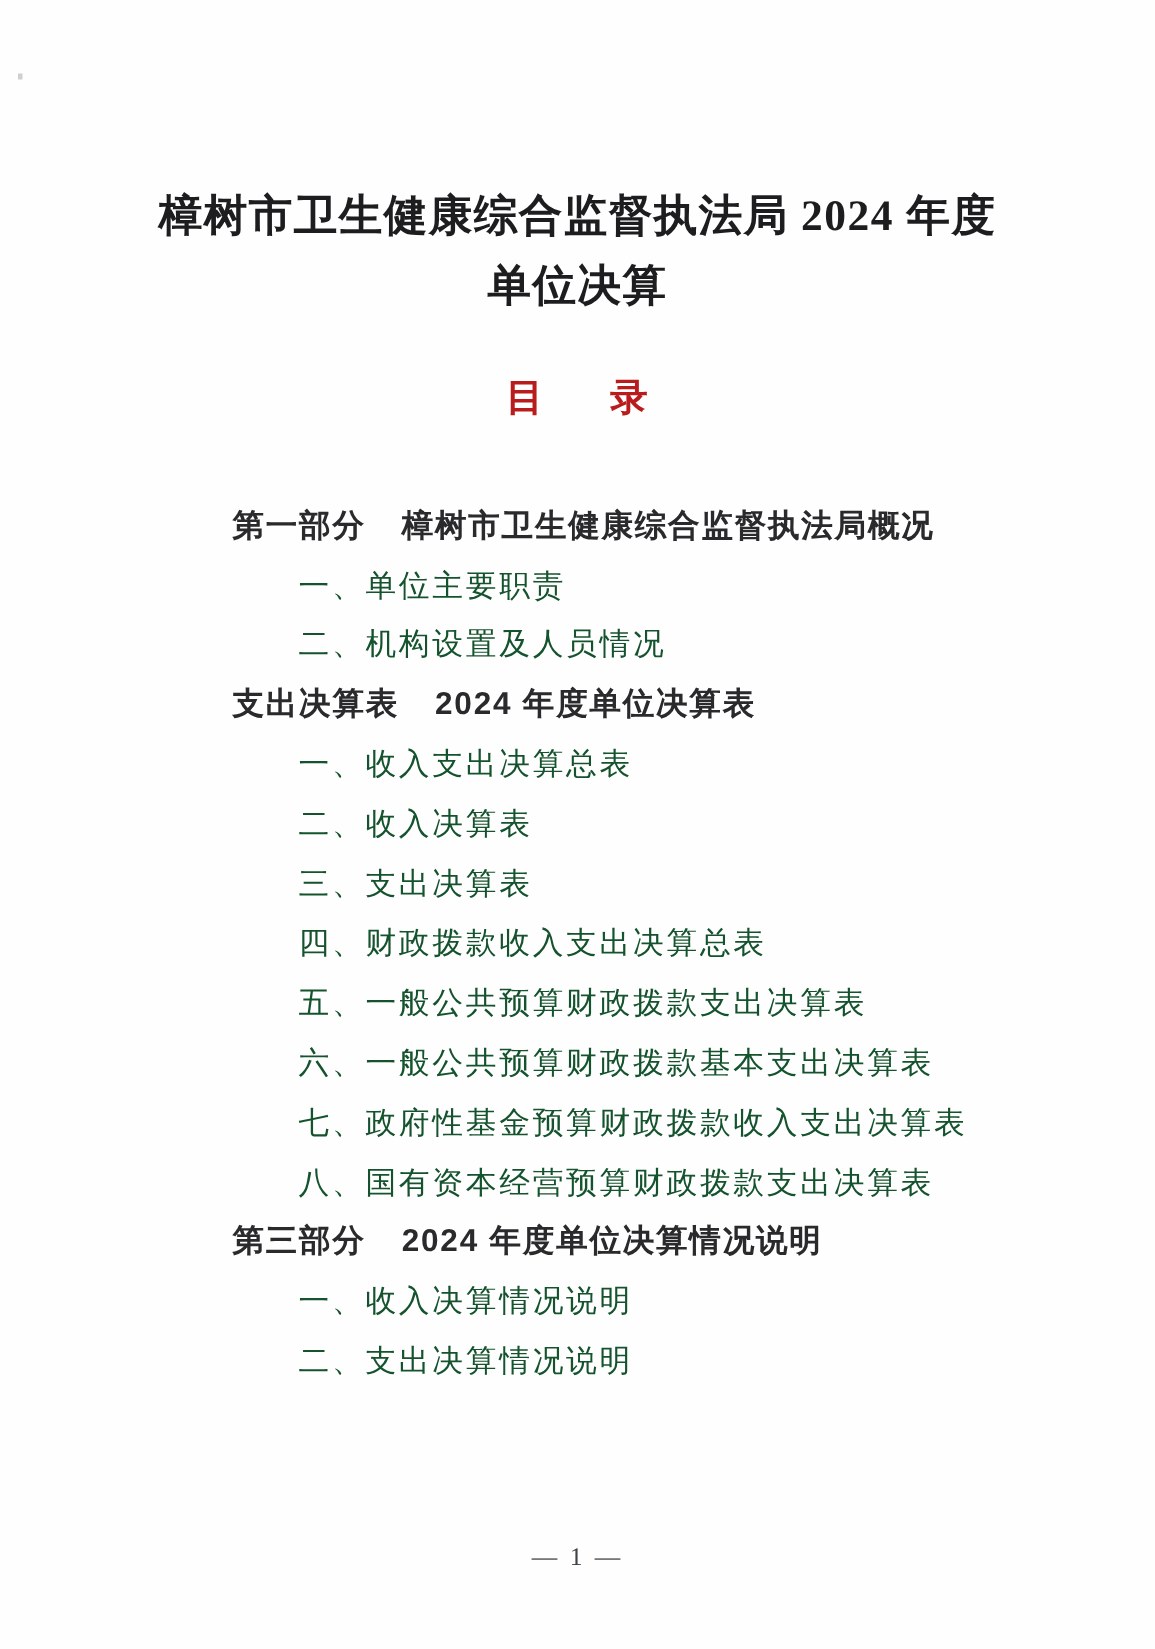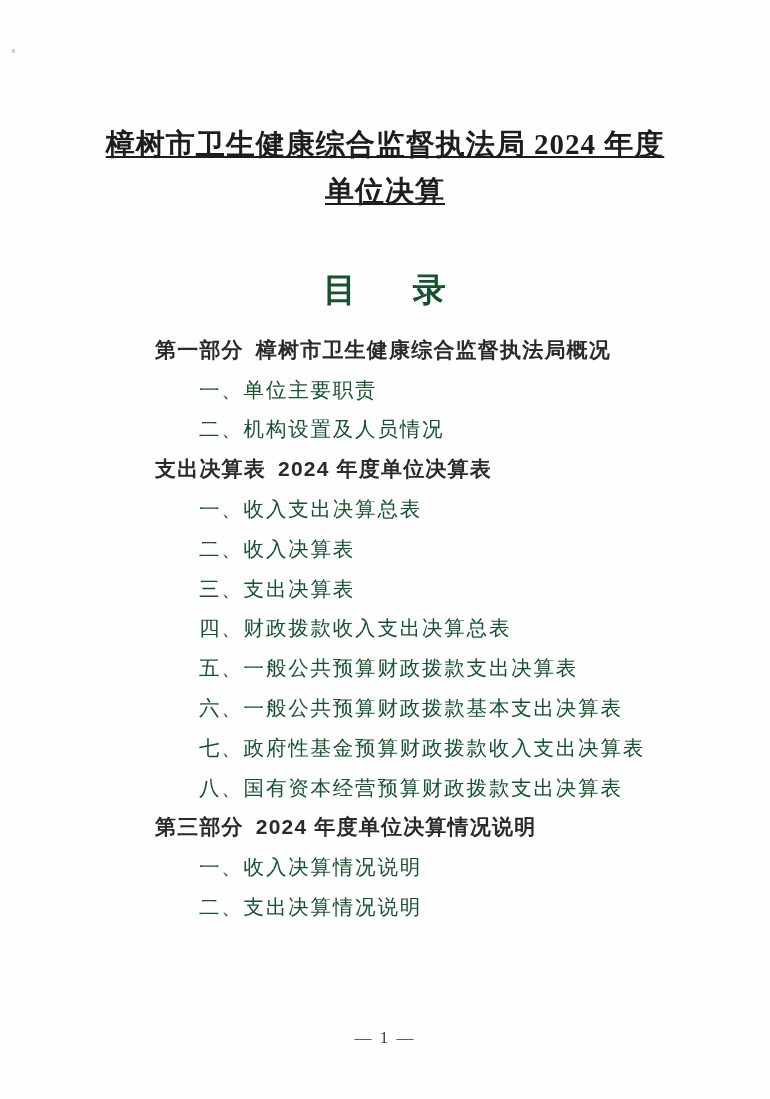--- a/index.html
+++ b/index.html
@@ -33,35 +33,33 @@
     top: 121px;
     left: 0;
     right: 0;
     text-align: center;
     font-family: "Liberation Serif", serif;
     font-weight: 700;
     font-size: 29px;
     line-height: 47px;
     color: #1d1d1f;
     letter-spacing: 1px;
-    text-decoration: underline;
   }
   .toc-heading {
     position: absolute;
     top: 248px;
     left: 0;
     right: 0;
     text-align: center;
     font-family: "Liberation Serif", serif;
     font-weight: 700;
-    font-size: 33px;
-    color: #14532d;
+    font-size: 25px;
+    color: #b91c1c;
     white-space: pre;
     letter-spacing: 1px;
-    margin-top: 20px;
   }
   .toc {
     position: absolute;
     left: 155px;
     top: 330px;
     right: 30px;
   }
   .toc-line {
     height: 39.8px;
     display: flex;
@@ -69,21 +67,21 @@
     white-space: nowrap;
   }
   .toc-section {
     font-family: "Liberation Sans", sans-serif;
     font-weight: 700;
     font-size: 21px;
     color: #2a2a2c;
     letter-spacing: 1.2px;
   }
   .sec-label {
-    margin-right: 12px;
+    margin-right: 24px;
   }
   .toc-item {
     padding-left: 44px;
     font-family: "Liberation Serif", serif;
     font-weight: 400;
     font-size: 20.5px;
     color: #14532d;
     letter-spacing: 1.8px;
   }
   .page-number {

